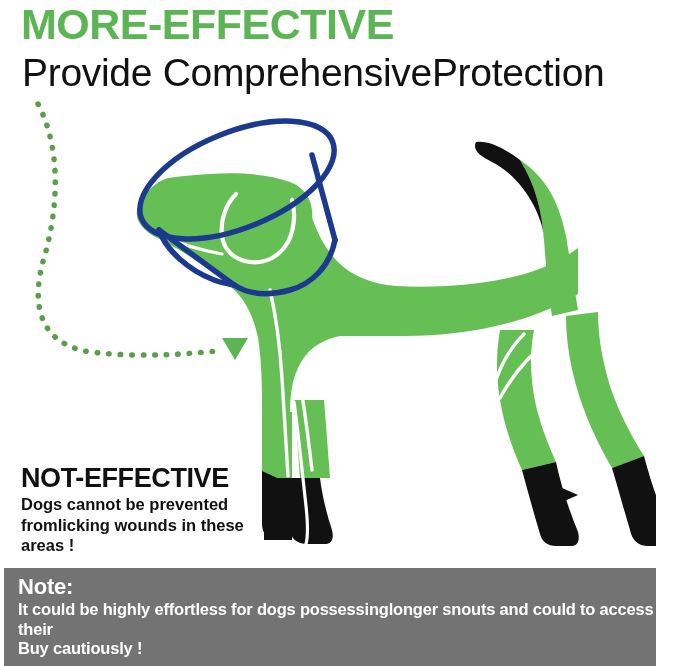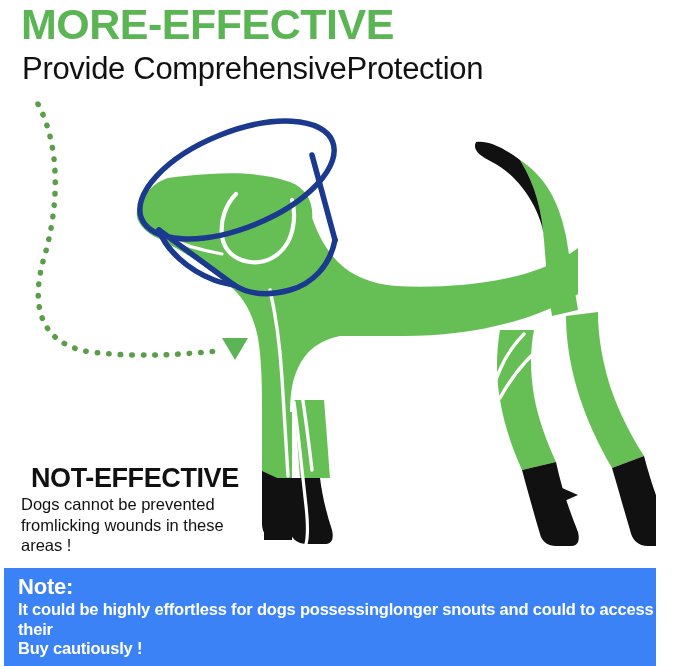--- a/index.html
+++ b/index.html
@@ -27,59 +27,58 @@
     font-weight: bold;
     letter-spacing: -0.5px;
     color: #5cb554;
     line-height: 1.05;
     white-space: nowrap;
   }
   #title-sub {
     position: absolute;
     left: 22px;
     top: 53px;
-    font-size: 31px;
+    font-size: 39px;
     font-weight: normal;
     color: #111111;
     line-height: 1.05;
     letter-spacing: -0.3px;
     white-space: nowrap;
   }
 
   
   #not-effective-heading {
     position: absolute;
     left: 21px;
     top: 463px;
     font-size: 27px;
     font-weight: bold;
     color: #111111;
     letter-spacing: -0.4px;
     white-space: nowrap;
-    margin-left: 10px;
   }
   #not-effective-body {
     position: absolute;
     left: 21px;
     top: 494px;
     width: 225px;
     font-size: 16.5px;
-    font-weight: normal;
+    font-weight: bold;
     color: #111111;
     line-height: 1.25;
   }
 
   
   #note-banner {
     position: absolute;
     left: 4px;
     top: 568px;
     width: 671px;
     height: 98px;
-    background: #3b82f6;
+    background: #737373;
     box-sizing: border-box;
     padding: 6px 10px 0 14px;
   }
   #note-title {
     font-size: 22px;
     font-weight: bold;
     color: #ffffff;
     line-height: 1.15;
     letter-spacing: -0.2px;
   }

